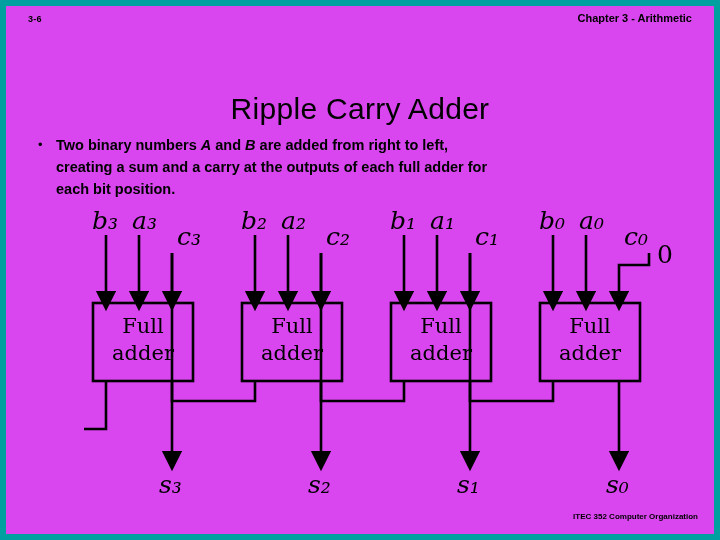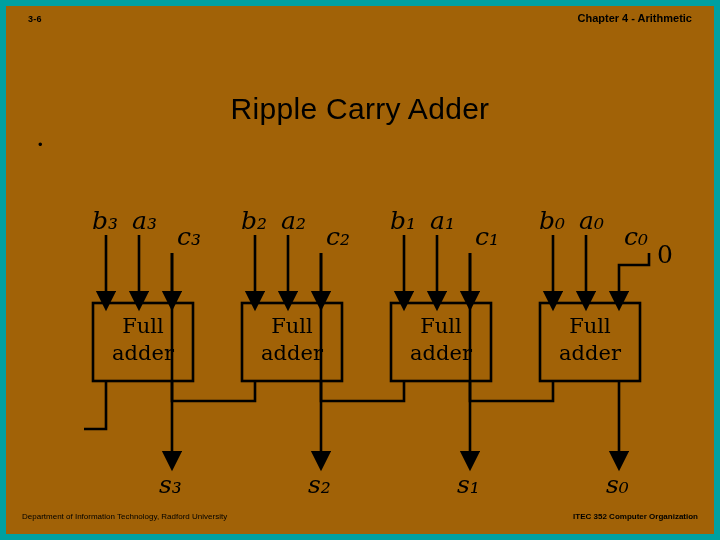--- a/index.html
+++ b/index.html
@@ -7,21 +7,21 @@
     padding: 0;
     background: #ffffff;
   }
   body {
     font-family: "Liberation Sans", sans-serif;
   }
   #slide {
     position: relative;
     width: 720px;
     height: 540px;
-    background: #a16207;
+    background: #d946ef;
     box-sizing: border-box;
     overflow: hidden;
   }
   
   .frame-top {
     position: absolute;
     left: 0; top: 0;
     width: 720px; height: 6px;
     background: #00a0a0;
   }
@@ -136,27 +136,32 @@
 <body>
 
 <div id="slide">
 
   <div class="frame-top"></div>
   <div class="frame-left"></div>
   <div class="frame-right"></div>
   <div class="frame-bottom"></div>
 
   <div class="slide-number">3-6</div>
-  <div class="chapter-header">Chapter 4 - Arithmetic</div>
+  <div class="chapter-header">Chapter 3 - Arithmetic</div>
 
   <div class="title">Ripple Carry Adder</div>
 
   <div class="bullet-block">
     <div class="bullet-row">
       <div class="bullet-dot">•</div>
+      <div class="bullet-text">
+        <span>Two binary numbers </span><i>A</i><span> and </span><i>B</i><span> are added from right to left,</span><br>
+        <span>creating a sum and a carry at the outputs of each full adder for</span><br>
+        <span>each bit position.</span>
+      </div>
     </div>
   </div>
 
   <div class="figure">
     <svg width="610" height="300" viewBox="0 0 610 300" xmlns="http://www.w3.org/2000/svg">
       <defs>
         <marker id="arrow" markerWidth="9" markerHeight="9" refX="2.5" refY="4" orient="auto" markerUnits="strokeWidth">
           <path d="M0,0 L0,8 L8,4 z" fill="#000000"></path>
         </marker>
       </defs>
@@ -214,16 +219,15 @@
       <polyline points="565,48 565,60 535,60 535,92" fill="none" stroke="#000" stroke-width="2.6" marker-end="url(#arrow)"></polyline>
       <rect x="456" y="98" width="100" height="78" fill="none" stroke="#000" stroke-width="2.6"></rect>
       <text class="boxlabel" x="506" y="128" font-size="21" text-anchor="middle">Full</text>
       <text class="boxlabel" x="506" y="155" font-size="21" text-anchor="middle">adder</text>
       <polyline points="469,176 469,196 386,196 386,48" fill="none" stroke="#000" stroke-width="2.6"></polyline>
       <line x1="535" y1="176" x2="535" y2="252" stroke="#000" stroke-width="2.6" marker-end="url(#arrow)"></line>
       <text class="math" x="522" y="288" font-size="25">s₀</text>
     </svg>
   </div>
 
-  <div class="footer-left">Department of Information Technology, Radford University</div>
   <div class="footer-right">ITEC 352 Computer Organization</div>
 
 </div>
 
 </body></html>

